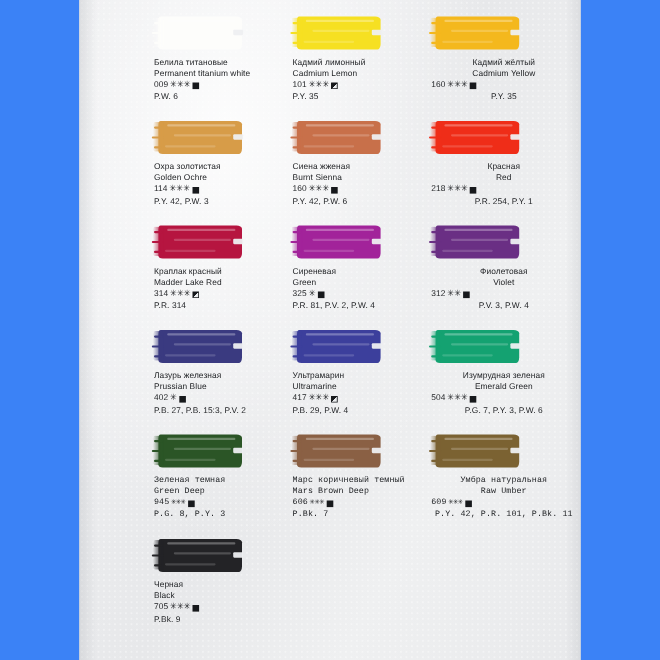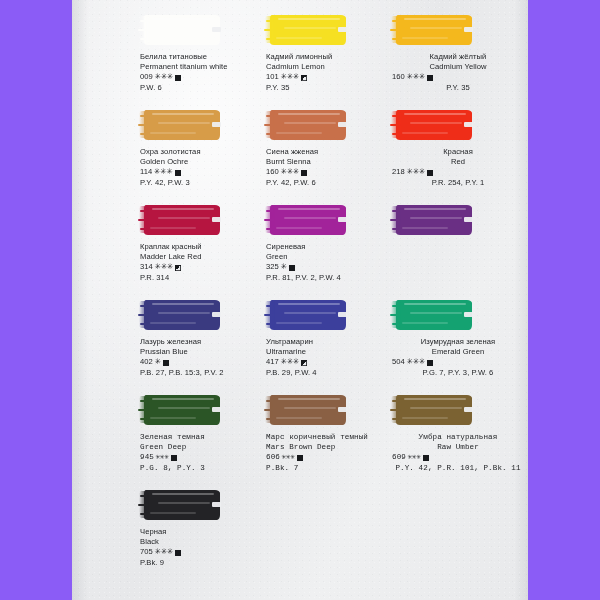--- a/index.html
+++ b/index.html
@@ -13,21 +13,21 @@
     font-family: "Liberation Sans", sans-serif;
     -webkit-font-smoothing: antialiased;
   }
 
   
   #page {
     position: relative;
     width: 600px;
     height: 600px;
     overflow: hidden;
-    background: #8b5cf6;
+    background: #3b82f6;
   }
   #paper {
     position: absolute;
     left: 72px;
     top: 0;
     width: 456px;
     height: 600px;
     background:
       radial-gradient(ellipse at 30% 20%, rgba(255,255,255,0.85) 0%, rgba(255,255,255,0) 55%),
       linear-gradient(118deg, #e9eaec 0%, #edeef0 22%, #e7e8ea 48%, #eff0f1 72%, #e8e9eb 100%);
@@ -379,20 +379,30 @@
         <div class="swatch-wrap">
           <div class="swatch" style="background: rgb(106, 47, 132);">
             <div class="stripe s1"></div>
             <div class="stripe s2"></div>
             <div class="stripe s3"></div>
             <div class="flick f1" style="background: rgb(106, 47, 132);"></div>
             <div class="flick f2" style="background: rgb(106, 47, 132);"></div>
             <div class="flick f3" style="background: rgb(106, 47, 132);"></div>
           </div>
         </div>
+        <div class="info">
+          <div class="name-ru">Фиолетовая</div>
+          <div class="name-en">Violet</div>
+          <div class="code-row">
+            <span class="code-num">312</span>
+            <span class="stars">✳✳</span>
+            <span class="opacity-mark full"></span>
+          </div>
+          <div class="pigment">P.V. 3, P.W. 4</div>
+        </div>
       </div>
       <div class="cell c0 r3">
         <div class="swatch-wrap">
           <div class="swatch" style="background: rgb(58, 58, 128);">
             <div class="stripe s1"></div>
             <div class="stripe s2"></div>
             <div class="stripe s3"></div>
             <div class="flick f1" style="background: rgb(58, 58, 128);"></div>
             <div class="flick f2" style="background: rgb(58, 58, 128);"></div>
             <div class="flick f3" style="background: rgb(58, 58, 128);"></div>

